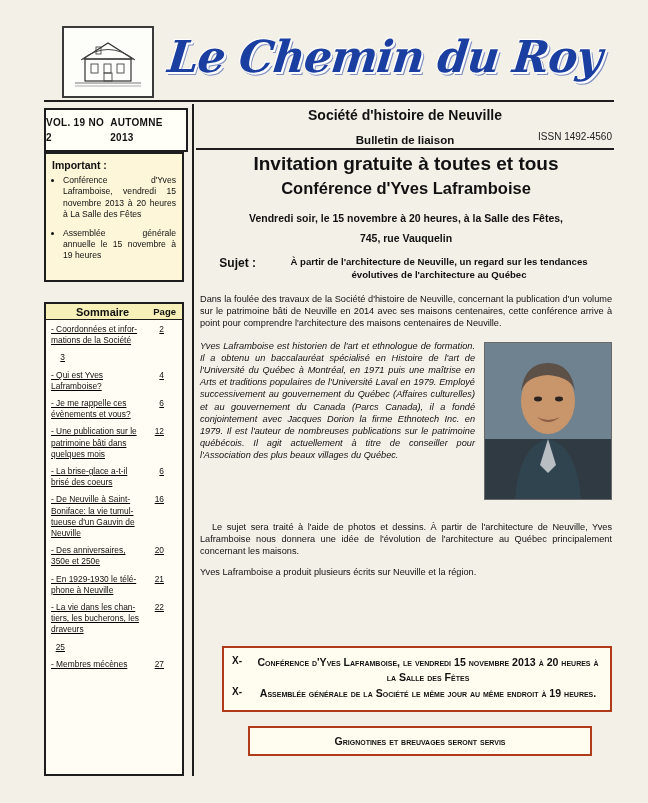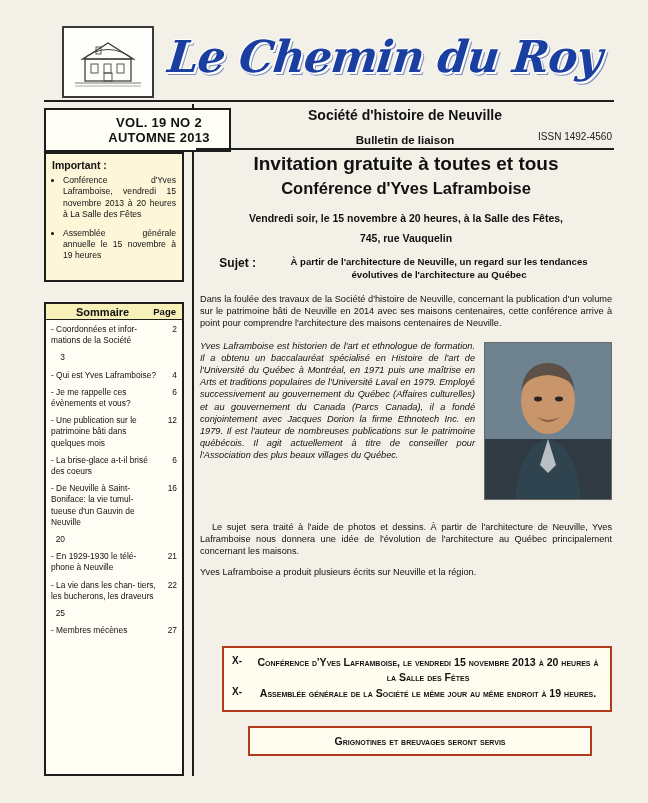--- a/index.html
+++ b/index.html
@@ -39,22 +39,22 @@
     text-shadow:
       2px 2px 0 #ffffff,
       3px 3px 0 #7f8fbf,
       -1px -1px 0 #ffffff;
     transform:skewX(-6deg);
   }
   
   .vol-box{
     position:absolute;left:44px;top:108px;width:140px;height:40px;
     border:2px solid #1d1d1d;background:#fffef7;
-    display:flex;flex-direction:column;align-items:center;justify-content:center;
-    font-size:13px;font-weight:bold;color:#111;letter-spacing:.3px;padding-left:43px;
+    display:flex;flex-direction:row;align-items:center;justify-content:center;
+    font-size:10px;font-weight:bold;color:#111;letter-spacing:.3px;
   }
   .vol-box div{line-height:15px;}
   
   .soc-header{
     position:absolute;left:196px;top:104px;width:418px;height:44px;
     border-bottom:2px solid #1d1d1d;
     text-align:center;
   }
   .soc-name{
     font-size:14px;font-weight:bold;color:#111;margin-top:3px;
@@ -99,21 +99,21 @@
     border:2px solid #1d1d1d;background:#fffdf4;
     box-sizing:border-box;
   }
   .sommaire-head{
     background:#f7f0b8;border-bottom:1.5px solid #1d1d1d;
     height:16px;display:flex;align-items:center;
     padding:0 6px;box-sizing:border-box;
   }
   .sommaire-head .t{font-size:11px;font-weight:bold;color:#111;flex:1;text-align:center;}
   .sommaire-head .p{font-size:9.5px;font-weight:bold;color:#111;}
-  .toc{padding:4px 5px 0 5px;}
+  .toc{padding:4px 18px 0 5px;text-decoration:underline;}
   .toc-item{
     display:flex;align-items:flex-start;
     font-size:8.4px;line-height:11.2px;color:#111;
     margin-bottom:6px;
   }
   .toc-item .lbl{flex:1;padding-right:4px;}
   .toc-item .pg{width:14px;text-align:right;}
   
   .main{
     position:absolute;left:200px;top:152px;width:412px;
@@ -266,20 +266,21 @@
         </div>
       <div class="toc-item">
           <span class="lbl">- La brise-glace a-t-il brisé des coeurs</span>
           <span class="pg">6</span>
         </div>
       <div class="toc-item">
           <span class="lbl">- De Neuville à Saint- Boniface: la vie tumul- tueuse d'un Gauvin de Neuville</span>
           <span class="pg">16</span>
         </div>
       <div class="toc-item">
+          <span class="lbl">- Des anniversaires, 350e et 250e</span>
           <span class="pg">20</span>
         </div>
       <div class="toc-item">
           <span class="lbl">- En 1929-1930 le télé- phone à Neuville</span>
           <span class="pg">21</span>
         </div>
       <div class="toc-item">
           <span class="lbl">- La vie dans les chan- tiers, les bucherons, les draveurs</span>
           <span class="pg">22</span>
         </div>

